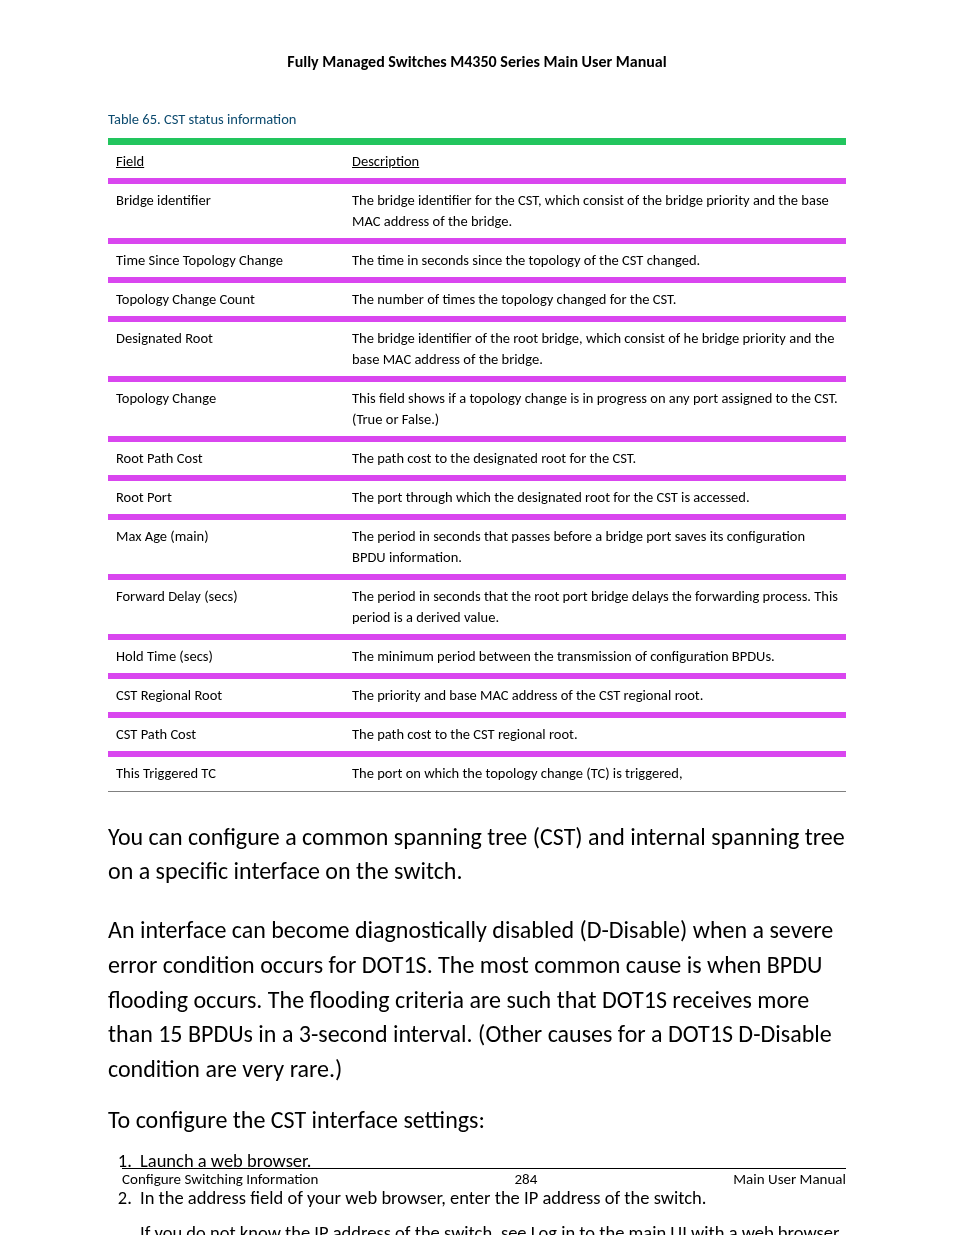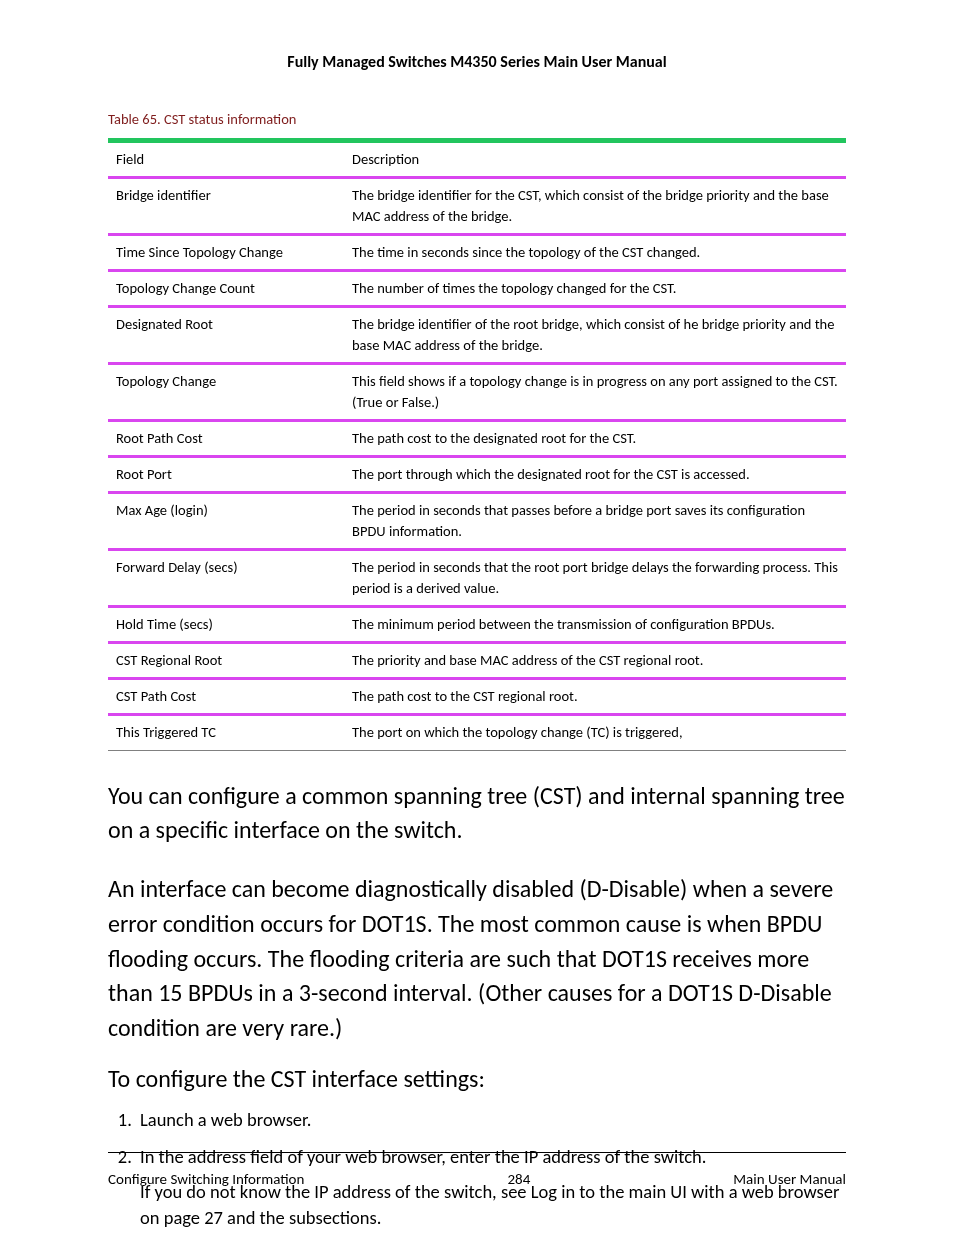--- a/index.html
+++ b/index.html
@@ -18,38 +18,38 @@
   }
   .doc-header {
     font-weight: bold;
     font-size: 16px;
     text-align: center;
     margin-bottom: 36px;
   }
   .table-caption {
     font-size: 14.5px;
     margin-bottom: 8px;
-    color: #7f1d1d;
+    color: #0c4a6e;
   }
   .tbl {
     width: 100%;
     border-collapse: collapse;
     font-size: 14.5px;
     margin-bottom: 28px;
   }
   .tbl th, .tbl td {
     text-align: left;
     font-weight: normal;
     padding: 6px 8px;
-    border-top: 3px solid #d946ef;
+    border-top: 6px solid #d946ef;
     vertical-align: top;
   }
   .tbl tr:last-child td { border-bottom: 1px solid #808080; }
   .col-field { width: 220px; }
-  .tbl thead td { border-top: 5px solid #22c55e; border-bottom: 1px solid #808080; }
+  .tbl thead td { border-top: 7px solid #22c55e; border-bottom: 1px solid #808080; text-decoration: underline; }
   .section-heading {
     font-size: 38px;
     font-weight: normal;
     margin: 12px 0 20px 0;
   }
   .body-text {
     font-size: 24px;
     margin-bottom: 16px;
   }
   .subheading {
@@ -62,24 +62,24 @@
     margin: 0;
     padding-left: 28px;
     font-size: 18.5px;
   }
   .steps-list li { margin-bottom: 10px; padding-left: 4px; }
   .step-note { margin-top: 8px; margin-bottom: 8px; }
   .link { cursor: pointer; }
   .footer {
     position: absolute;
     bottom: 44px;
-    left: 108px;
+    left: 122px;
     right: 108px;
     border-top: 1px solid #000;
-    padding-top: 16px;
+    padding-top: 0;
     display: flex;
     justify-content: space-between;
     font-size: 15px;
   }
 </style>
 </head>
 <body>
 
 <div class="page">
 
@@ -117,21 +117,21 @@
         </tr>
       <tr>
           <td>Root Path Cost</td>
           <td>The path cost to the designated root for the CST.</td>
         </tr>
       <tr>
           <td>Root Port</td>
           <td>The port through which the designated root for the CST is accessed.</td>
         </tr>
       <tr>
-          <td>Max Age (login)</td>
+          <td>Max Age (main)</td>
           <td>The period in seconds that passes before a bridge port saves its configuration BPDU information.</td>
         </tr>
       <tr>
           <td>Forward Delay (secs)</td>
           <td>The period in seconds that the root port bridge delays the forwarding process. This period is a derived value.</td>
         </tr>
       <tr>
           <td>Hold Time (secs)</td>
           <td>The minimum period between the transmission of configuration BPDUs.</td>
         </tr>

